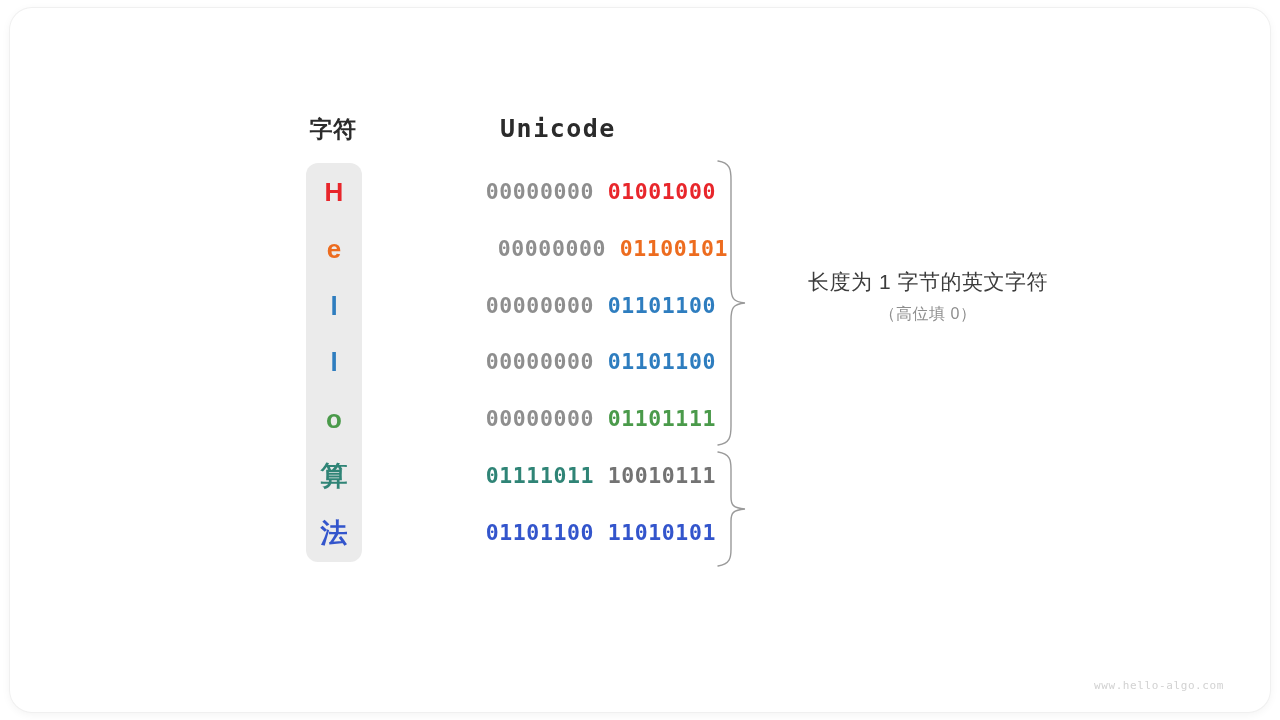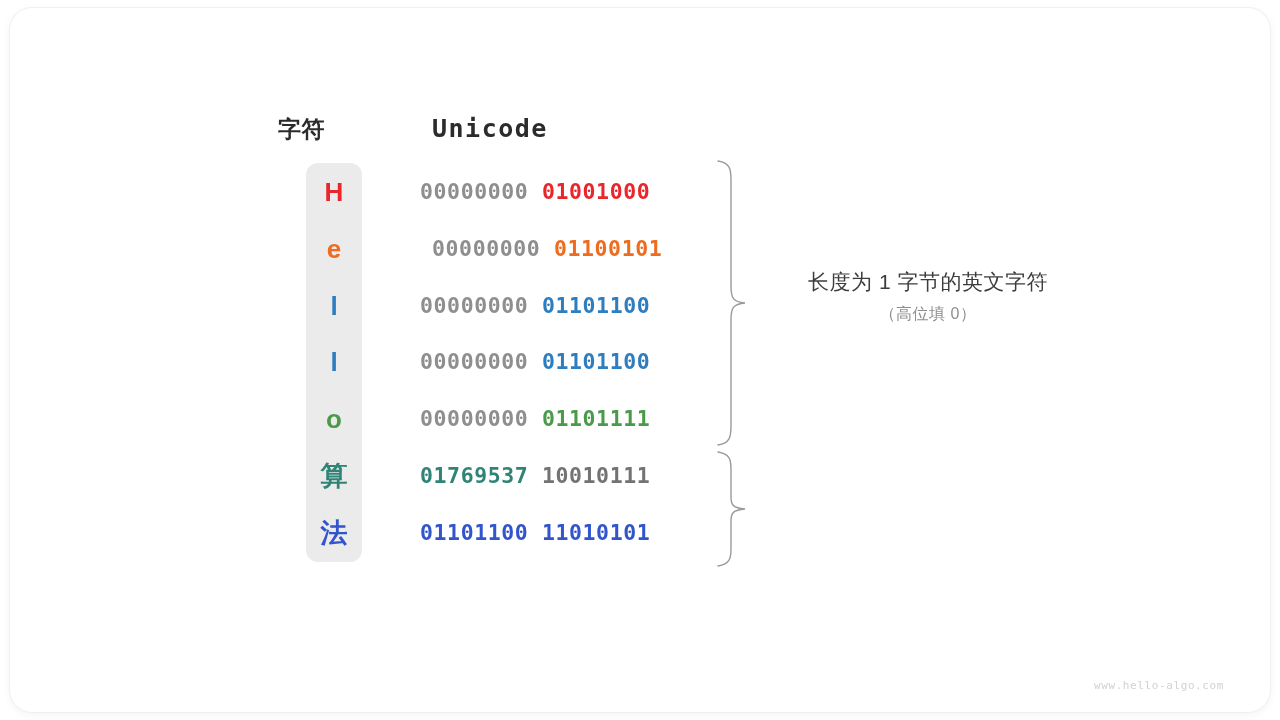--- a/index.html
+++ b/index.html
@@ -35,21 +35,21 @@
     height: 720px;
   }
 
   .abs { position: absolute; }
 
   
   .col-header {
     font-weight: bold;
     color: #2b2b2b;
     white-space: nowrap;
-    text-align: left;
+    text-align: center;
   }
   #header-char {
     left: 278px;
     top: 114px;
     width: 110px;
     font-size: 23px;
     letter-spacing: 0.5px;
   }
   #header-unicode {
     left: 432px;
@@ -76,29 +76,29 @@
     width: 56px;
     height: 40px;
     line-height: 40px;
     text-align: center;
     font-weight: bold;
     font-size: 26px;
   }
   .char-cell.cjk { font-size: 27px; }
 
   .bits-row {
-    left: 420px;
+    left: 440px;
     width: 276px;
     height: 40px;
     line-height: 40px;
     font-family: "DejaVu Sans Mono", "Liberation Mono", monospace;
     font-size: 21.5px;
     letter-spacing: 0.6px;
     white-space: pre;
-    text-align: left;
+    text-align: right;
   }
   .bits-hi { font-weight: bold; }
   .bits-lo { font-weight: bold; }
 
   
   .brace-svg { overflow: visible; }
 
   
   .annotation {
     text-align: center;
@@ -149,21 +149,21 @@
       <div class="abs char-cell cjk" style="top: 456px; color: rgb(47, 132, 118);">算</div>
       <div class="abs char-cell cjk" style="top: 512.8px; color: rgb(51, 85, 204);">法</div>
     </div>
 
   <div id="bits-rows">
       <div class="abs bits-row" style="top: 172px;"><span class="bits-hi" style="color: rgb(142, 142, 142);">00000000</span><span> </span><span class="bits-lo" style="color: rgb(232, 38, 43);">01001000</span></div>
       <div class="abs bits-row" style="top: 228.8px; margin-left: 12px;"><span class="bits-hi" style="color: rgb(142, 142, 142);">00000000</span><span> </span><span class="bits-lo" style="color: rgb(237, 108, 31);">01100101</span></div>
       <div class="abs bits-row" style="top: 285.6px;"><span class="bits-hi" style="color: rgb(142, 142, 142);">00000000</span><span> </span><span class="bits-lo" style="color: rgb(46, 125, 191);">01101100</span></div>
       <div class="abs bits-row" style="top: 342.4px;"><span class="bits-hi" style="color: rgb(142, 142, 142);">00000000</span><span> </span><span class="bits-lo" style="color: rgb(46, 125, 191);">01101100</span></div>
       <div class="abs bits-row" style="top: 399.2px;"><span class="bits-hi" style="color: rgb(142, 142, 142);">00000000</span><span> </span><span class="bits-lo" style="color: rgb(74, 154, 74);">01101111</span></div>
-      <div class="abs bits-row" style="top: 456px;"><span class="bits-hi" style="color: rgb(47, 132, 118);">01769537</span><span> </span><span class="bits-lo" style="color: #737373;">10010111</span></div>
+      <div class="abs bits-row" style="top: 456px;"><span class="bits-hi" style="color: rgb(47, 132, 118);">01111011</span><span> </span><span class="bits-lo" style="color: #737373;">10010111</span></div>
       <div class="abs bits-row" style="top: 512.8px;"><span class="bits-hi" style="color: rgb(51, 85, 204);">01101100</span><span> </span><span class="bits-lo" style="color: rgb(51, 85, 204);">11010101</span></div>
     </div>
 
   <svg class="abs brace-svg" id="brace-ascii" style="left:714px; top:158px;" width="40" height="290" viewBox="0 0 40 290">
     <path d="M 4 3
              C 16 5, 17 11, 17 22
              L 17 128
              C 17 140, 19 144, 31 145
              C 19 146, 17 150, 17 162
              L 17 268

